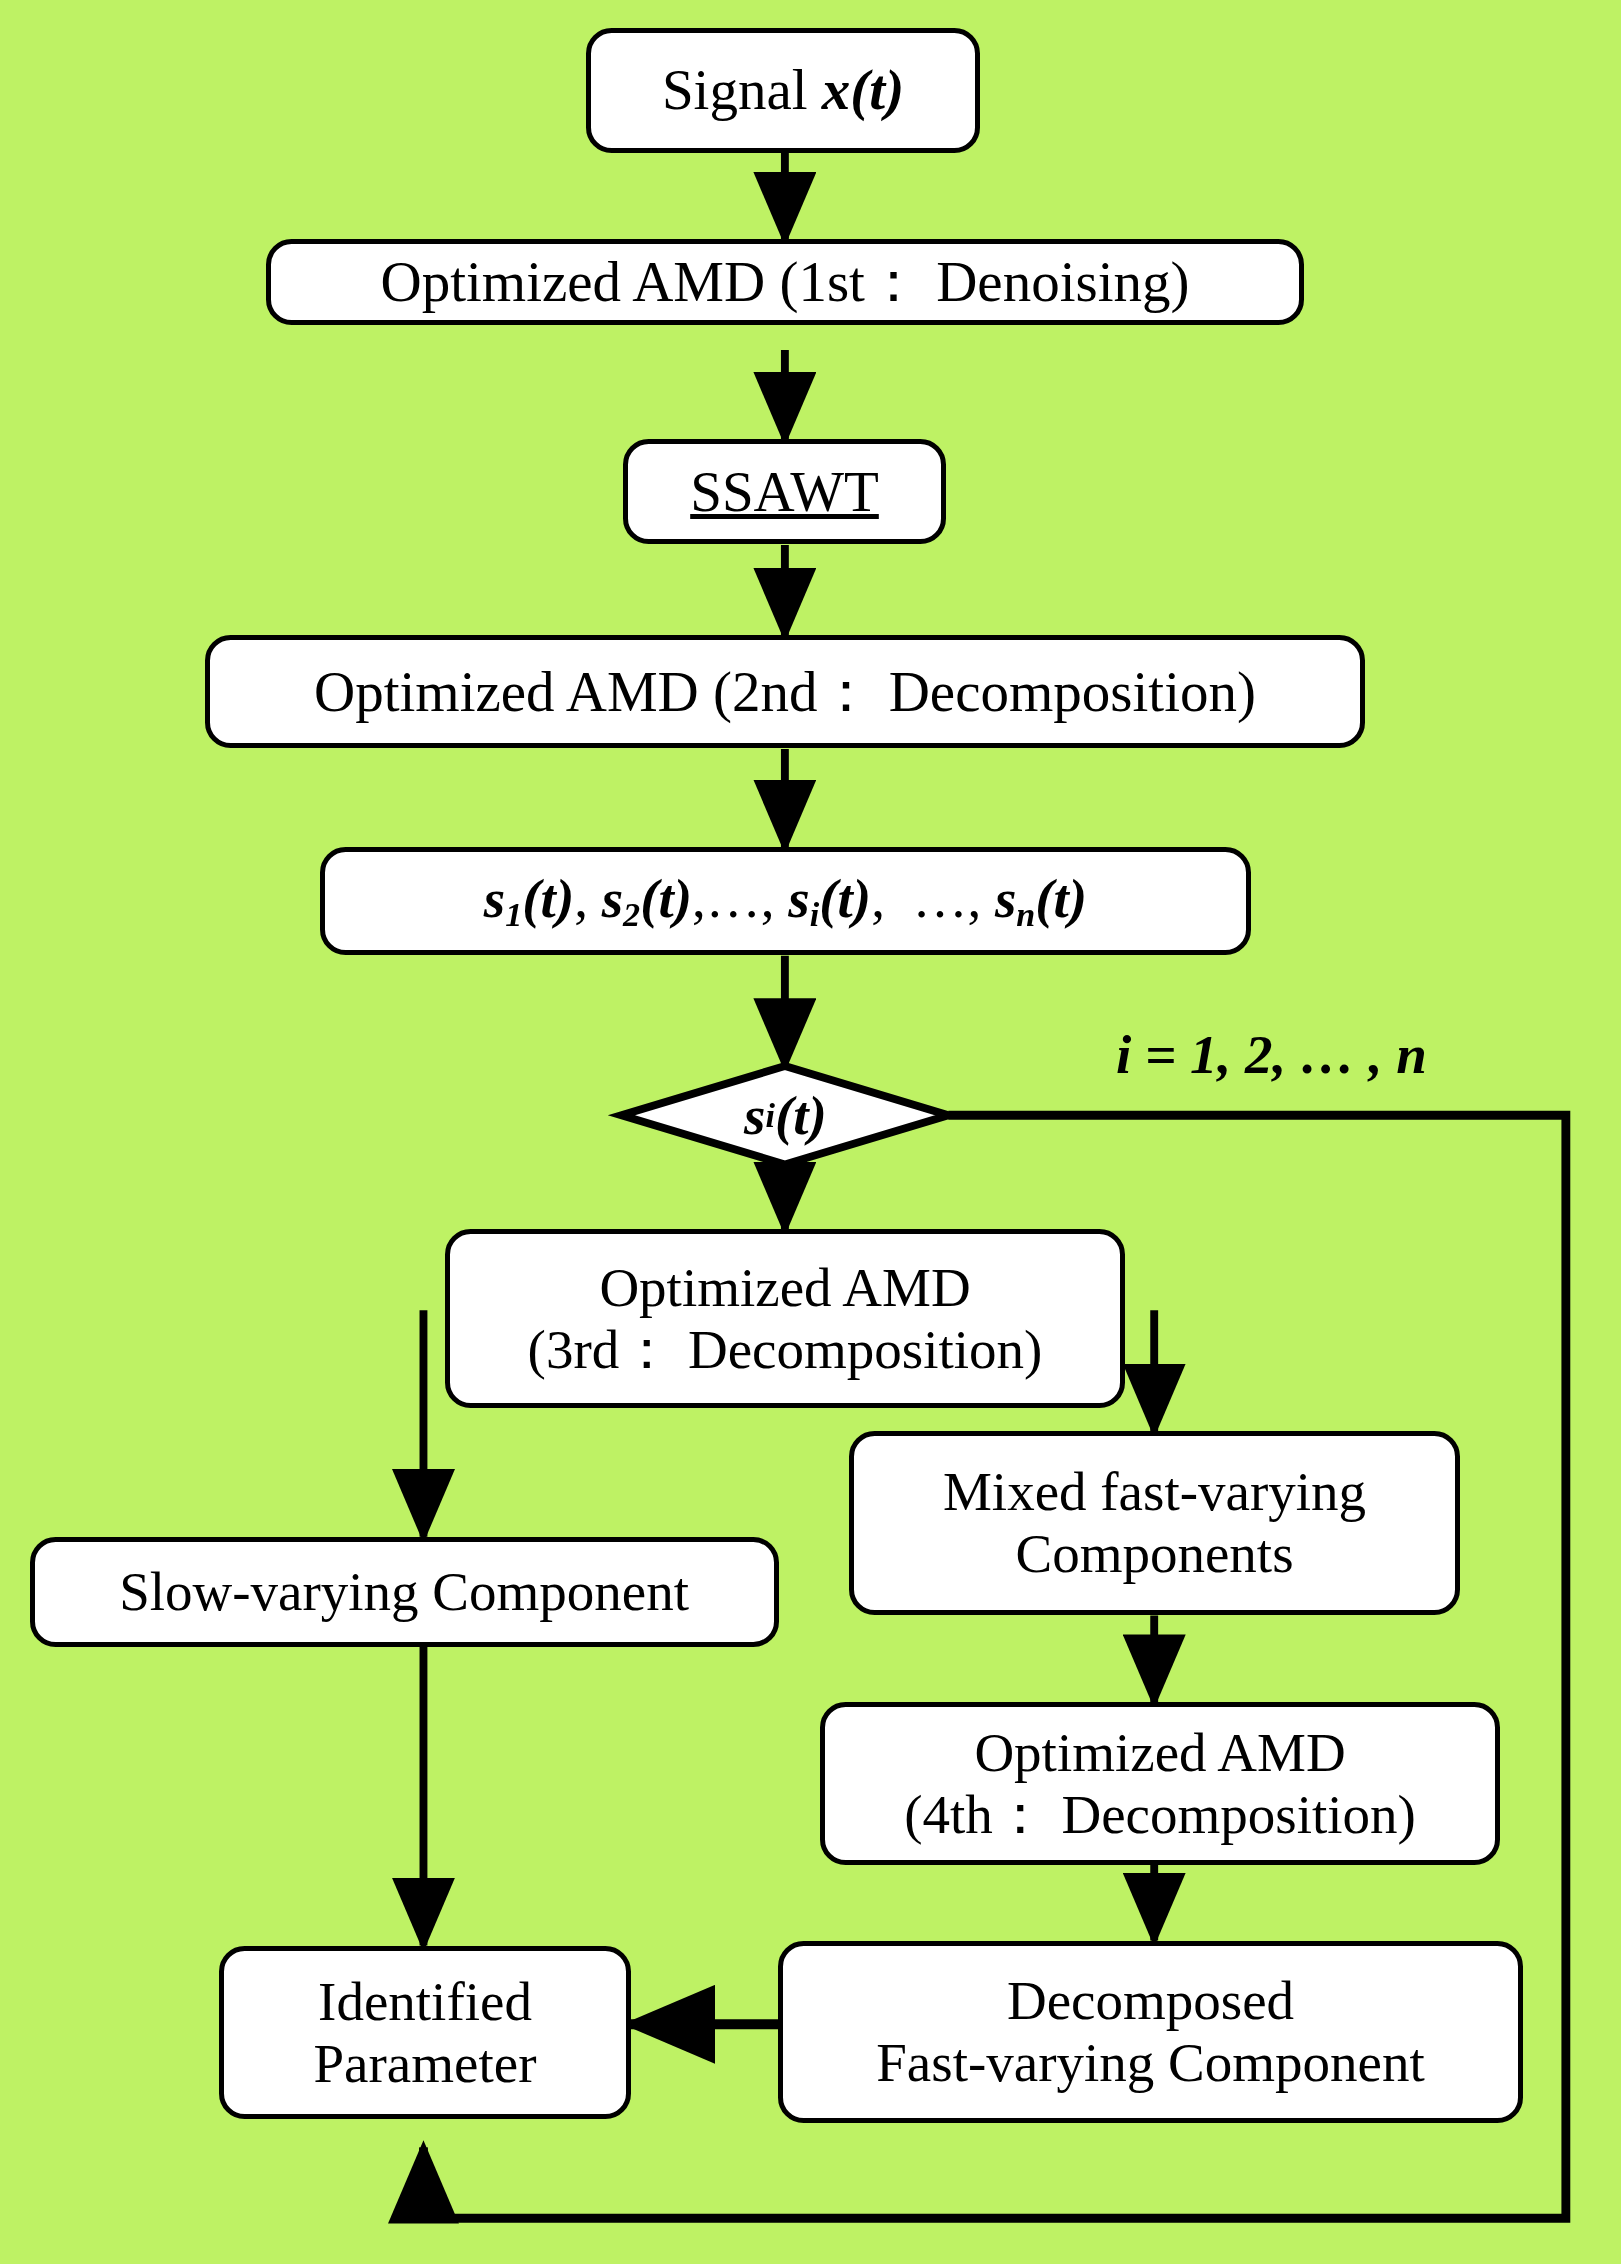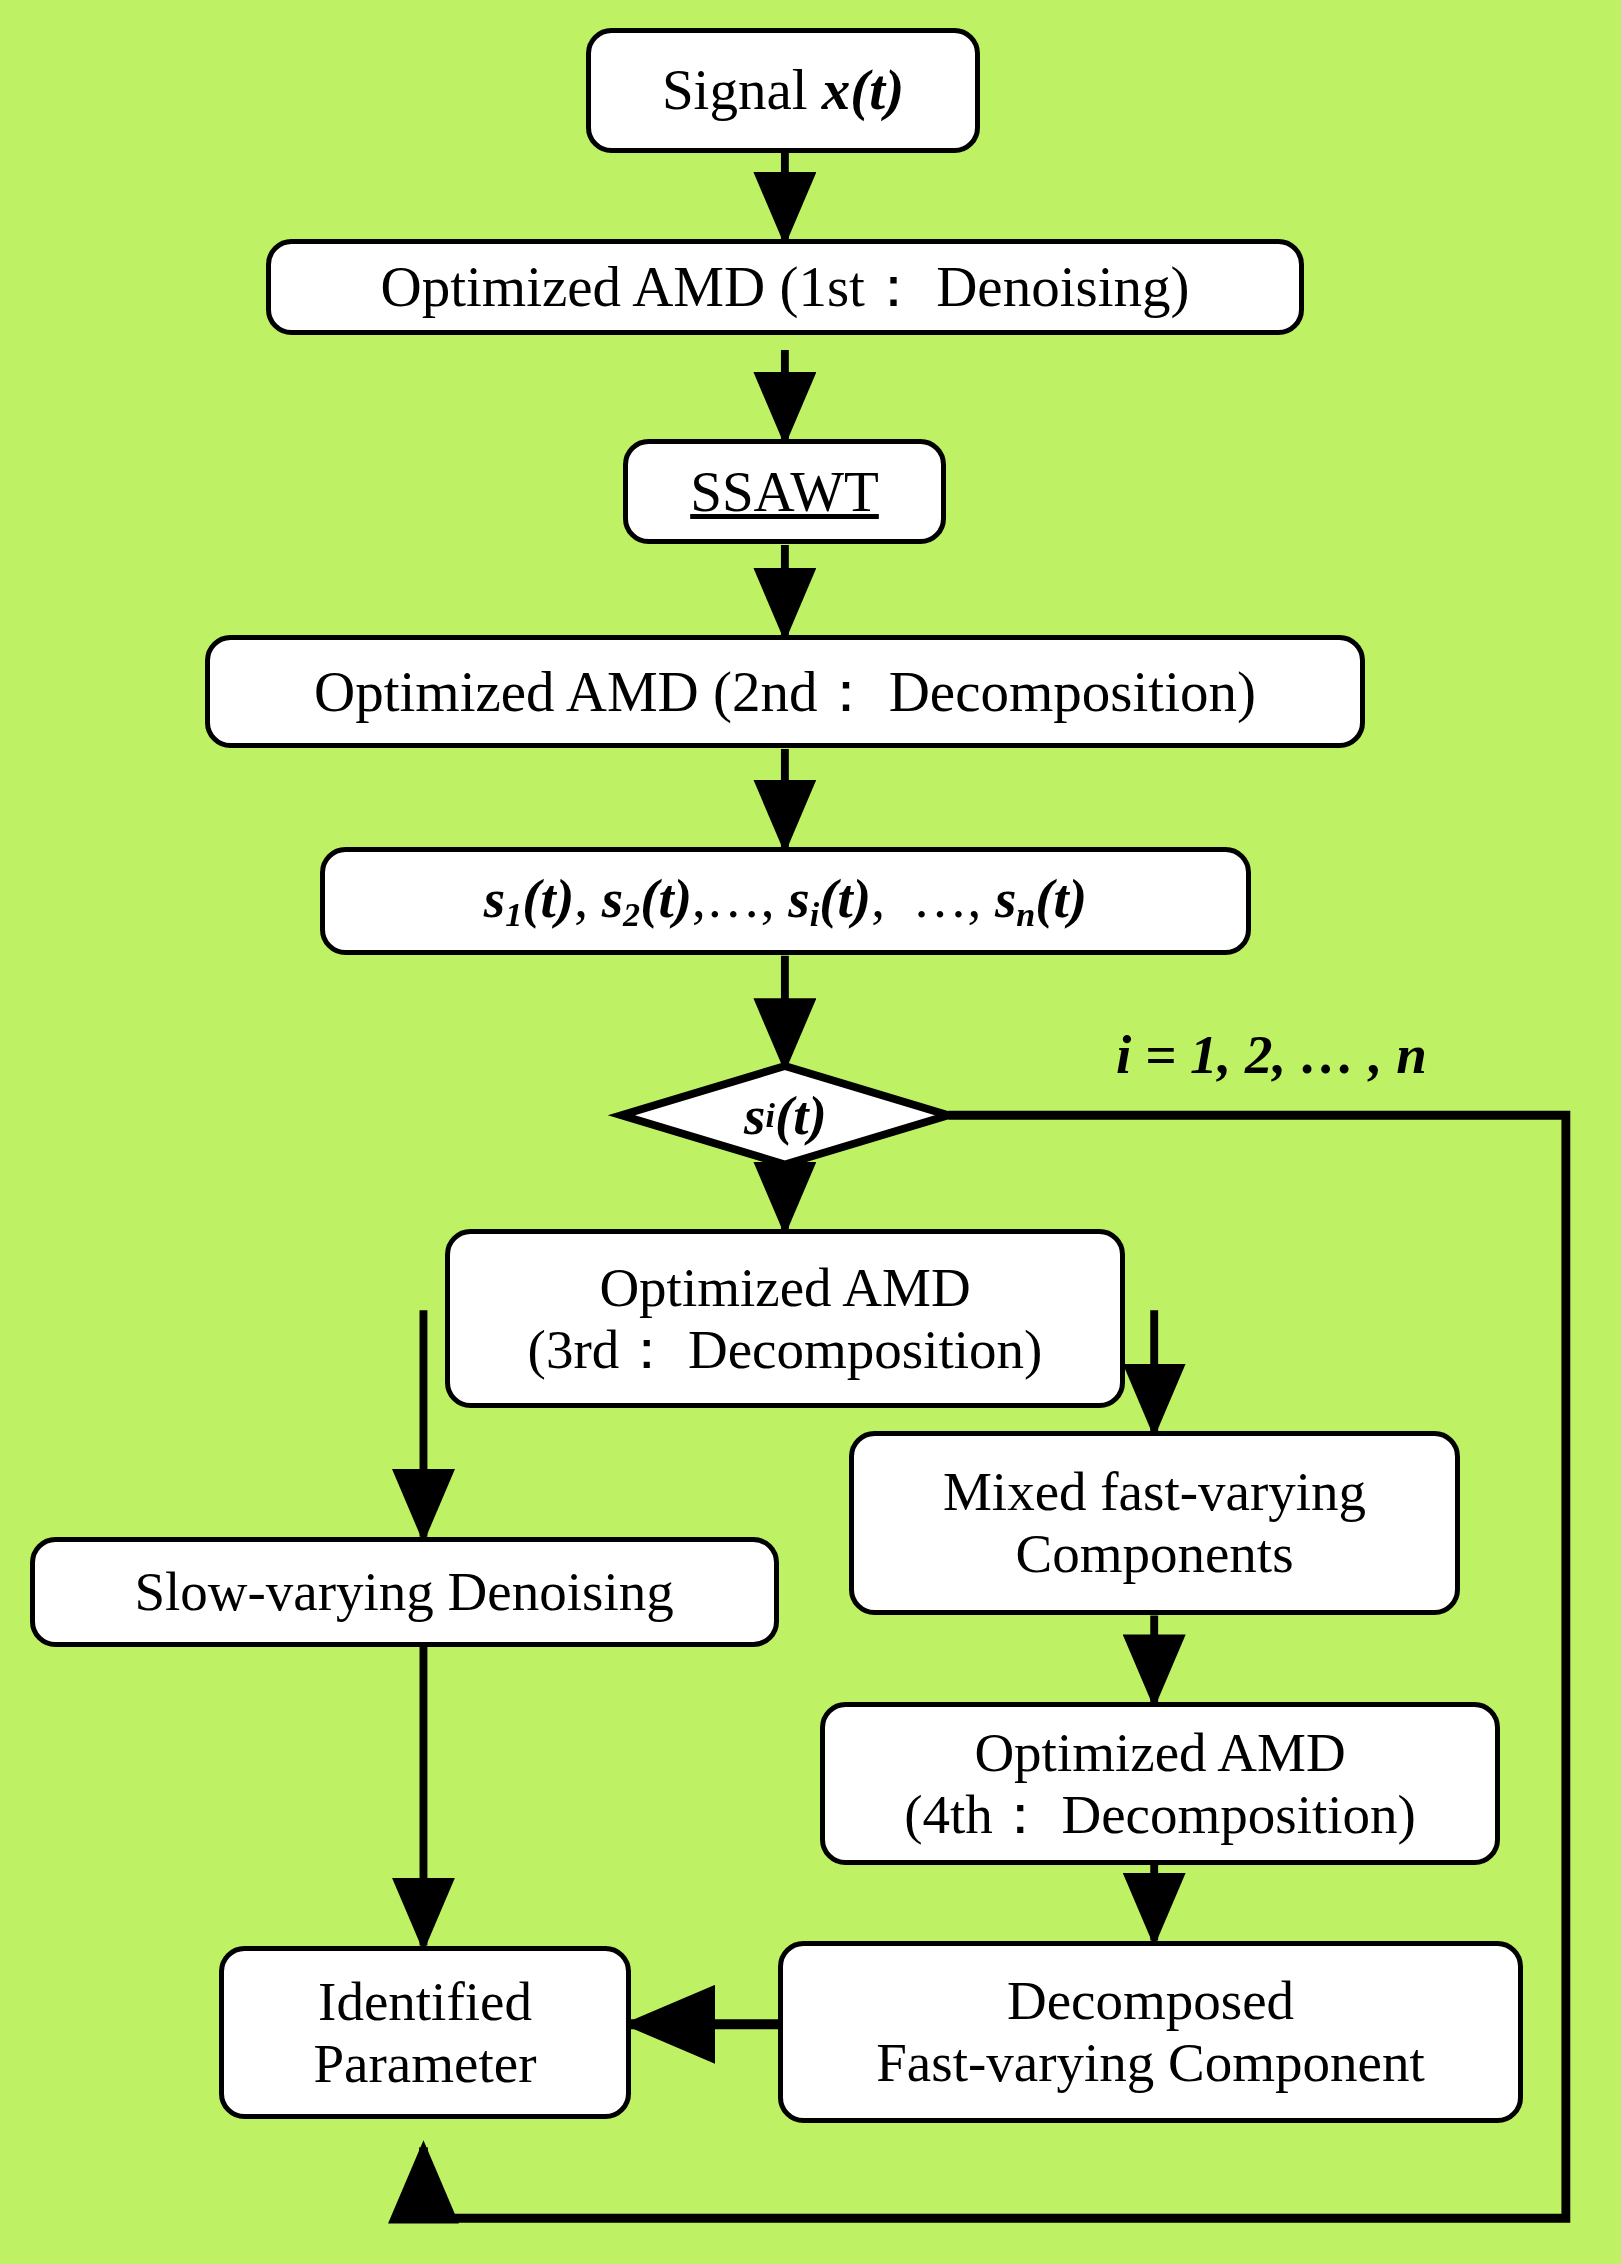--- a/index.html
+++ b/index.html
@@ -122,21 +122,21 @@
     <polyline points="430,2252 1590,2252 1590,1132 963,1132" fill="none" stroke="#000000" stroke-width="9"></polyline>
     <line x1="430" y1="2252" x2="430" y2="2180" stroke="#000000" stroke-width="9" marker-end="url(#ah)"></line>
 
     <polygon points="797,1082 963,1132 797,1182 631,1132" fill="#ffffff" stroke="#000000" stroke-width="8" stroke-linejoin="miter"></polygon>
   </svg>
 
   <div class="node rounded" style="left:586px; top:27.6px; width:394px; height:125px;">
     <span class="lbl f-58">Signal&nbsp;<span class="mathi">x</span><span class="mathi">(t)</span></span>
   </div>
 
-  <div class="node rounded" style="left:266px; top:239px; width:1038px; height:96px;">
+  <div class="node rounded" style="left:266px; top:239px; width:1038px; height:86px;">
     <span class="lbl f-58">Optimized AMD (1st： Denoising)</span>
   </div>
 
   <div class="node rounded" style="left:623px; top:439px; width:323px; height:105px;text-decoration:underline;">
     <span class="lbl f-58">SSAWT</span>
   </div>
 
   <div class="node rounded" style="left:205px; top:635px; width:1160px; height:113px;">
     <span class="lbl f-58">Optimized AMD (2nd： Decomposition)</span>
   </div>
@@ -159,21 +159,21 @@
     <span class="lbl f-56">Optimized AMD
 (3rd： Decomposition)</span>
   </div>
 
   <div class="node rounded" style="left:849px; top:1431px; width:611px; height:184px;">
     <span class="lbl f-56">Mixed fast-varying
 Components</span>
   </div>
 
   <div class="node rounded" style="left:29.6px; top:1537px; width:749px; height:110px;">
-    <span class="lbl f-56">Slow-varying Denoising</span>
+    <span class="lbl f-56">Slow-varying Component</span>
   </div>
 
   <div class="node rounded" style="left:820px; top:1702px; width:680px; height:163px;">
     <span class="lbl f-56">Optimized AMD
 (4th： Decomposition)</span>
   </div>
 
   <div class="node rounded" style="left:778px; top:1941px; width:745px; height:182px;">
     <span class="lbl f-56">Decomposed
 Fast-varying Component</span>

